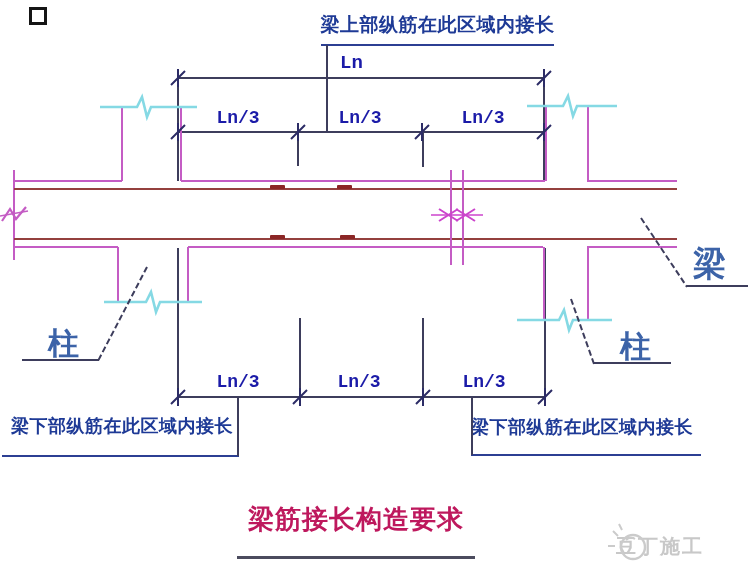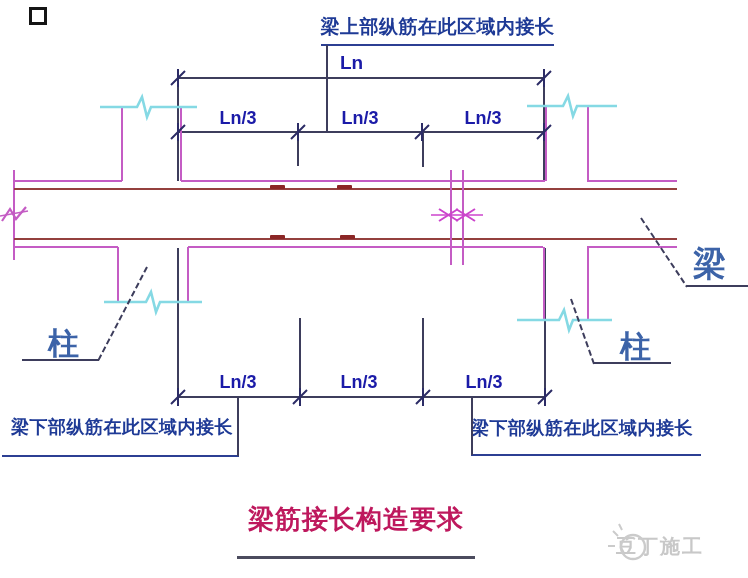--- a/index.html
+++ b/index.html
@@ -1,18 +1,18 @@
 <!DOCTYPE html>
 <html><head>
 <meta charset="utf-8">
 <style>
   html,body{margin:0;padding:0;background:#fff;}
   #canvas{
     position:relative;width:748px;height:578px;background:#ffffff;overflow:hidden;
-    font-family:Liberation Sans, sans-serif;
+    font-family:Liberation Mono, monospace;
   }
   
   .dimline{position:absolute;background:#3d3d5c;height:2px;}
   .dimv{position:absolute;background:#3d3d5c;width:2px;}
   .magh{position:absolute;background:#c45cc4;height:2px;}
   .magv{position:absolute;background:#c45cc4;width:2px;}
   .rebar{position:absolute;background:#94403e;height:2px;}
   .splice{position:absolute;background:#8b2626;height:4px;border-radius:1px;}
   .rule{position:absolute;background:#2c3f93;height:2px;}
   .darkrule{position:absolute;background:#3d3d5c;height:2px;}

